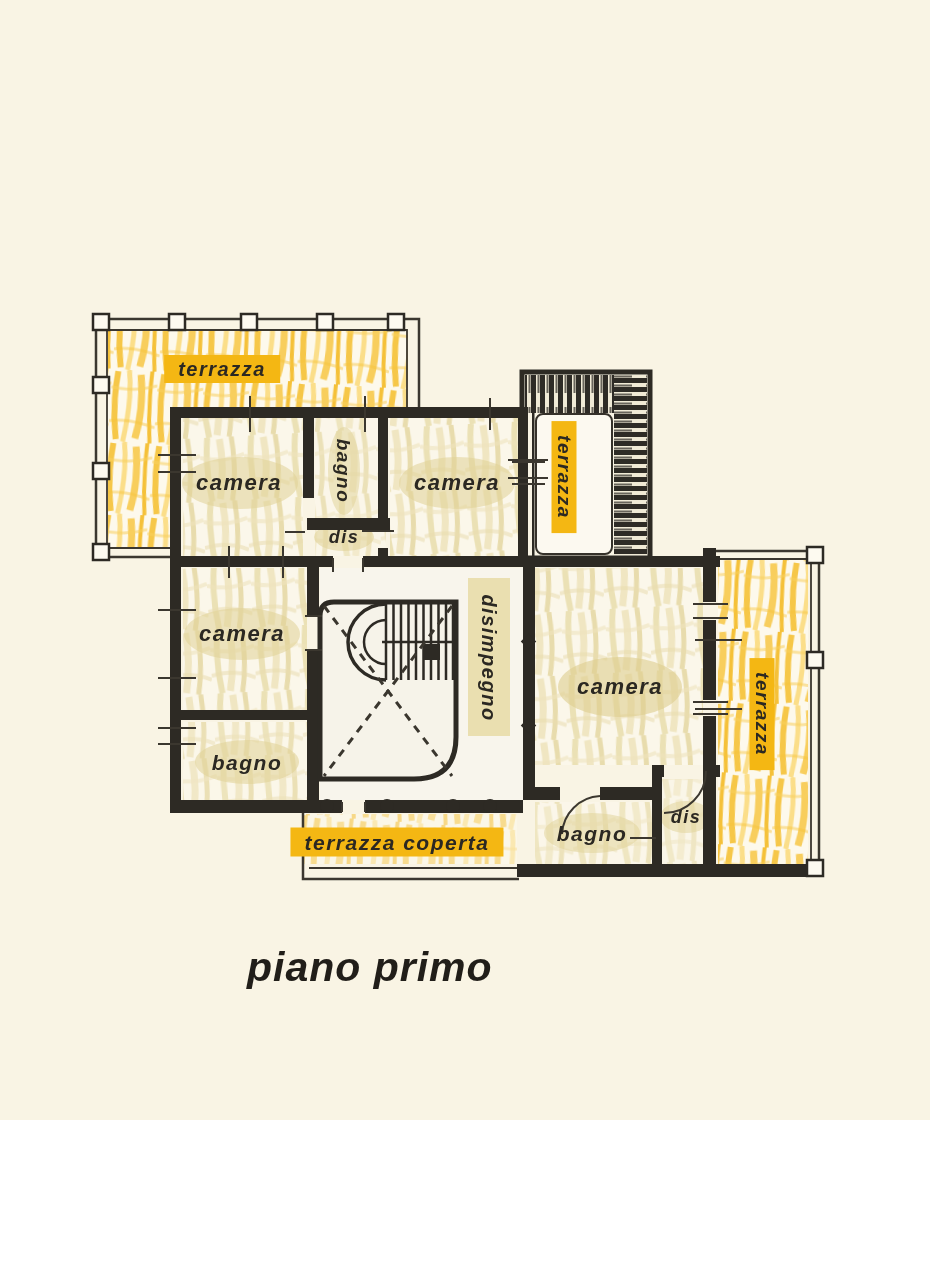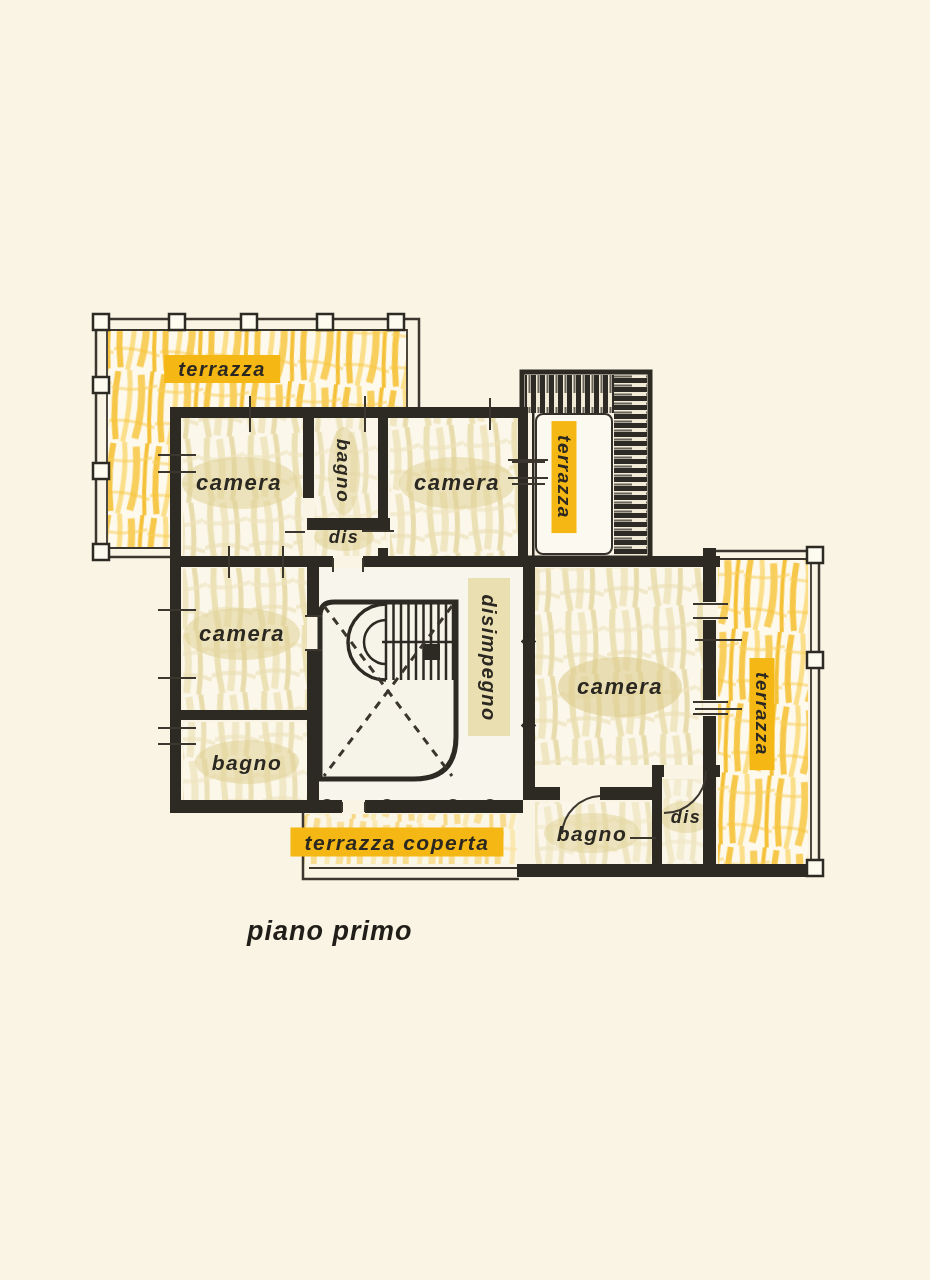--- a/index.html
+++ b/index.html
@@ -1,17 +1,17 @@
 <!DOCTYPE html>
 <html><head>
 <meta charset="utf-8">
 <style>
   html,body{margin:0;padding:0;}
   body{font-family:"Liberation Sans",sans-serif;}
-  .stage{position:relative;width:930px;height:1280px;background:#f9f4e4;overflow:hidden;}
+  .stage{position:relative;width:930px;height:1120px;background:#f9f4e4;overflow:hidden;}
   .plan-svg{position:absolute;left:0;top:0;}
   .lbl{
     position:absolute;
     transform:translate(-50%,-50%);
     font-style:italic;
     font-weight:700;
     color:#2b2822;
     white-space:nowrap;
     letter-spacing:1.5px;
     line-height:1;
@@ -227,15 +227,15 @@
   <div class="lbl amber vert" style="left:762px;top:714px;font-size:19px;">terrazza</div>
 
   <div class="lbl" style="left:247px;top:762px;font-size:21px;">bagno</div>
 
   <div class="lbl amber" style="left:397px;top:842px;font-size:21px;">terrazza coperta</div>
 
   <div class="lbl" style="left:592px;top:833px;font-size:21px;">bagno</div>
 
   <div class="lbl" style="left:686px;top:817px;font-size:18px;">dis</div>
 
-  <div class="title" style="left:247px;top:916px;font-size:27px;">piano primo</div>
+  <div class="title" style="left:247px;top:944px;font-size:41px;">piano primo</div>
 
 </div>
 
 </body></html>

